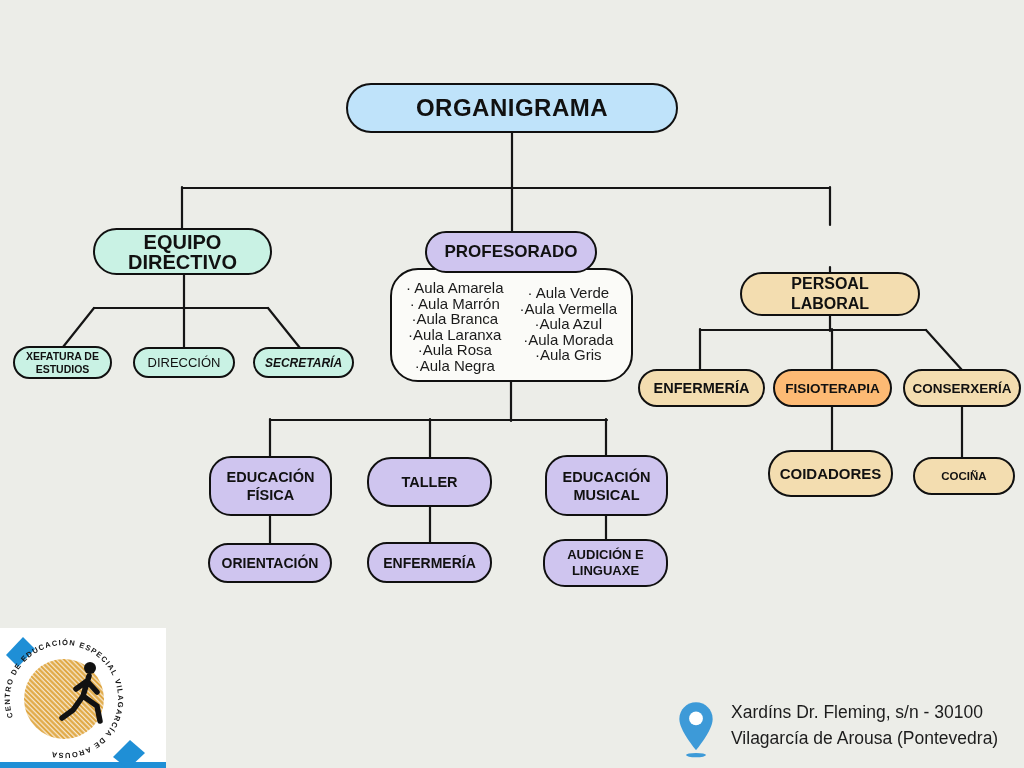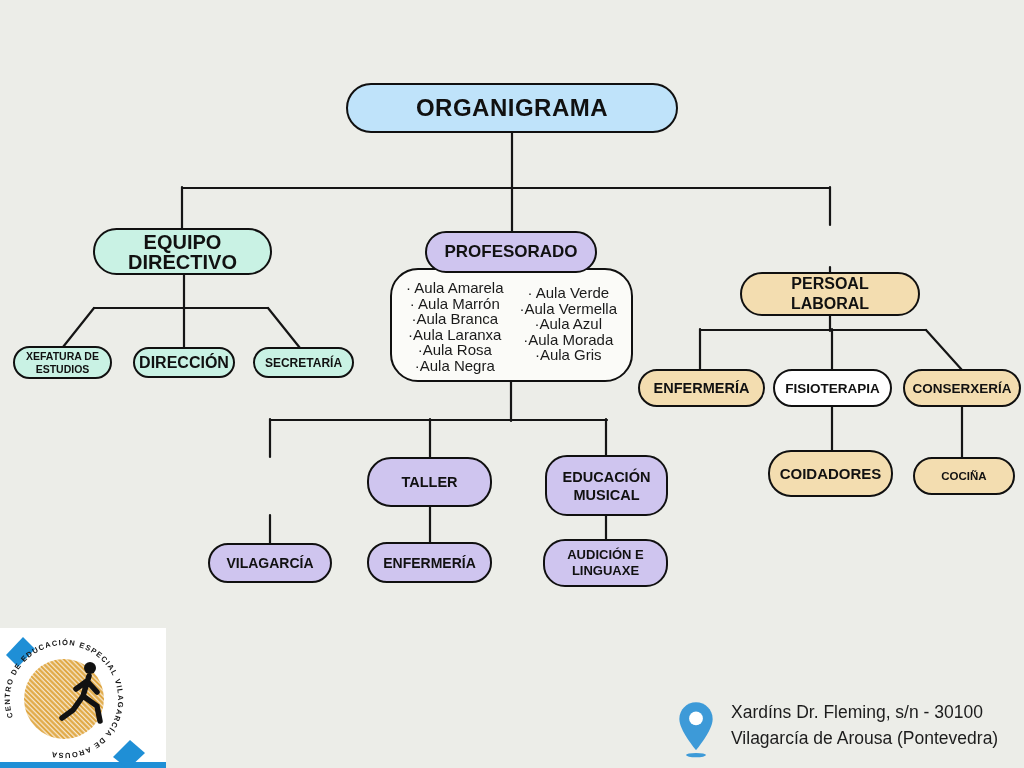--- a/index.html
+++ b/index.html
@@ -20,41 +20,41 @@
     text-align:center;color:#111;font-weight:700;
     box-sizing:border-box;
   }
   .node .lbl{display:block;}
   
   #n-organigrama{left:346px;top:83px;width:332px;height:50px;border-radius:26px;background:#bfe3fa;font-size:24px;letter-spacing:.5px;}
   #n-equipo{left:93px;top:228px;width:179px;height:47px;border-radius:24px;background:#c9f2e4;font-size:20px;line-height:20px;}
   #n-equipo .lbl{max-width:110px;}
   #n-xefatura{left:13px;top:346px;width:99px;height:33px;border-radius:17px;background:#c9f2e4;font-size:10.5px;font-weight:600;line-height:13px;}
   #n-xefatura .lbl{max-width:80px;}
-  #n-direccion{left:133px;top:347px;width:102px;height:31px;border-radius:16px;background:#c9f2e4;font-size:16px;font-weight:700;}
-  #n-secretaria{left:253px;top:347px;width:101px;height:31px;border-radius:16px;background:#c9f2e4;font-size:12px;font-weight:600;}
+  #n-direccion{left:133px;top:347px;width:102px;height:31px;border-radius:16px;background:#c9f2e4;font-size:13px;font-weight:400;}
+  #n-secretaria{left:253px;top:347px;width:101px;height:31px;border-radius:16px;background:#c9f2e4;font-size:12px;font-weight:600;font-style:italic;}
   #n-profesorado{left:425px;top:231px;width:172px;height:42px;border-radius:21px;background:#cfc5ef;font-size:17px;z-index:3;}
   #n-aulabox{left:390px;top:268px;width:243px;height:114px;border-radius:28px;background:#fbfbf8;z-index:2;
              display:flex;align-items:stretch;justify-content:center;padding:10px 6px 4px;font-weight:500;}
   .aula-col{flex:1;display:flex;flex-direction:column;align-items:center;}
   .aula-col.right{padding-top:5px;}
   .aula-item{font-size:15px;line-height:15.6px;white-space:nowrap;color:#1a1a1a;}
   #n-edfisica{left:209px;top:456px;width:123px;height:60px;border-radius:22px;background:#cfc5ef;font-size:14.5px;line-height:18px;}
   #n-edfisica .lbl{max-width:100px;}
   #n-taller{left:367px;top:457px;width:125px;height:50px;border-radius:24px;background:#cfc5ef;font-size:14.5px;}
   #n-edmusical{left:545px;top:455px;width:123px;height:61px;border-radius:22px;background:#cfc5ef;font-size:14.5px;line-height:18px;align-items:center;}
   #n-edmusical .lbl{max-width:100px;}
   #n-orientacion{left:208px;top:543px;width:124px;height:40px;border-radius:20px;background:#cfc5ef;font-size:14px;}
   #n-reprografia{left:367px;top:542px;width:125px;height:41px;border-radius:20px;background:#cfc5ef;font-size:14px;}
   #n-audicion{left:543px;top:539px;width:125px;height:48px;border-radius:22px;background:#cfc5ef;font-size:13px;line-height:16px;}
   #n-audicion .lbl{max-width:95px;}
   #n-persoal{left:740px;top:224px;width:180px;height:44px;border-radius:22px;background:#f3ddb0;font-size:16px;line-height:20px;margin-top:48px;}
   #n-persoal .lbl{max-width:100px;}
   #n-enfermeria{left:638px;top:369px;width:127px;height:38px;border-radius:19px;background:#f3ddb0;font-size:14.5px;}
-  #n-fisioterapia{left:773px;top:369px;width:119px;height:38px;border-radius:19px;background:#ffffff;font-size:13.5px;}
+  #n-fisioterapia{left:773px;top:369px;width:119px;height:38px;border-radius:19px;background:#fdba74;font-size:13.5px;}
   #n-conserxeria{left:903px;top:369px;width:118px;height:38px;border-radius:19px;background:#f3ddb0;font-size:13.5px;}
   #n-coidadores{left:768px;top:450px;width:125px;height:47px;border-radius:23px;background:#f3ddb0;font-size:15px;}
   #n-cocina{left:913px;top:457px;width:102px;height:38px;border-radius:19px;background:#f3ddb0;font-size:11.5px;}
   
   .footer-pin{position:absolute;left:676px;top:698px;width:40px;height:62px;z-index:2;}
   .footer-address{position:absolute;left:731px;top:699px;width:280px;z-index:2;
                   font-size:17.5px;line-height:26px;font-weight:500;color:#1c1c1c;text-align:left;}
   
   .logo{position:absolute;left:0px;top:628px;width:166px;height:140px;z-index:2;}
 </style>
@@ -124,28 +124,31 @@
       <span class="aula-item">·Aula Vermella</span>
       <span class="aula-item">·Aula Azul</span>
       <span class="aula-item">·Aula Morada</span>
       <span class="aula-item">·Aula Gris</span>
     </div>
   </div>
   <div class="node" id="n-profesorado">
     <span class="lbl">PROFESORADO</span>
   </div>
 
+  <div class="node" id="n-edfisica">
+    <span class="lbl">EDUCACIÓN FÍSICA</span>
+  </div>
   <div class="node" id="n-taller">
     <span class="lbl">TALLER</span>
   </div>
   <div class="node" id="n-edmusical">
     <span class="lbl">EDUCACIÓN MUSICAL</span>
   </div>
   <div class="node" id="n-orientacion">
-    <span class="lbl">VILAGARCÍA</span>
+    <span class="lbl">ORIENTACIÓN</span>
   </div>
   <div class="node" id="n-reprografia">
     <span class="lbl">ENFERMERÍA</span>
   </div>
   <div class="node" id="n-audicion">
     <span class="lbl">AUDICIÓN E LINGUAXE</span>
   </div>
 
   <div class="node" id="n-persoal">
     <span class="lbl">PERSOAL LABORAL</span>

